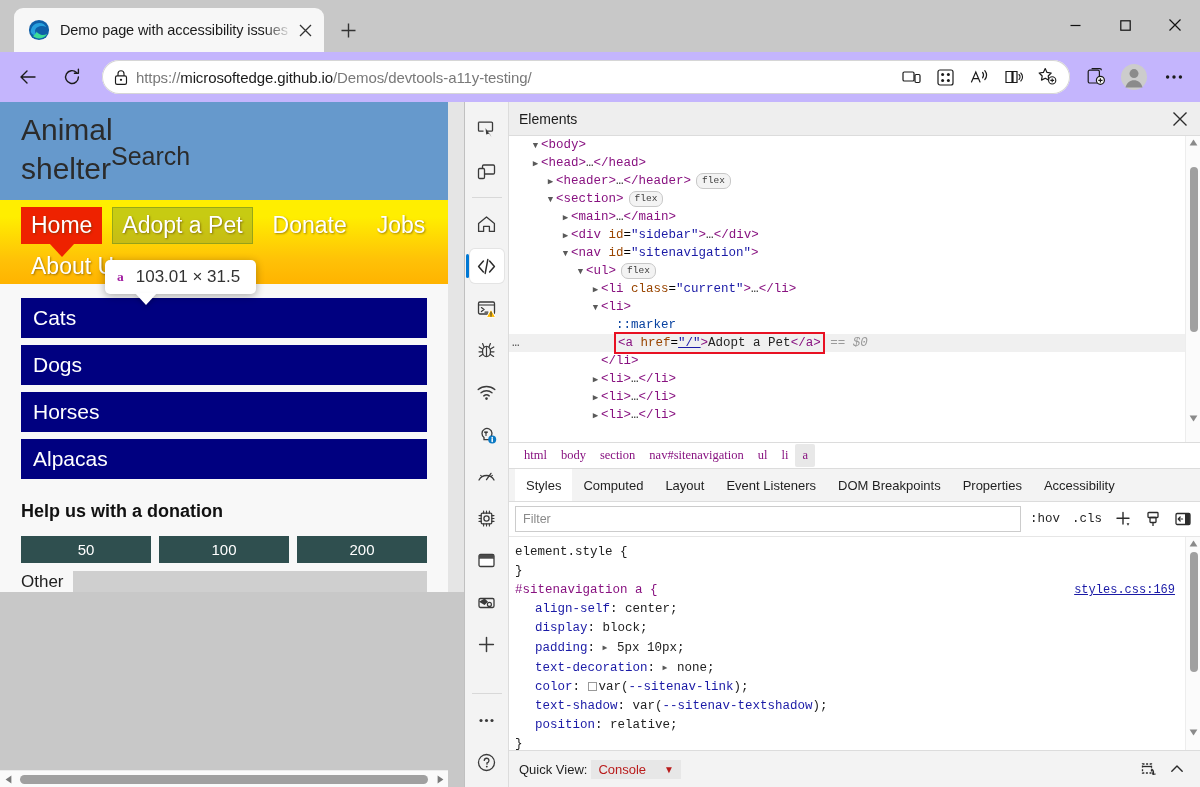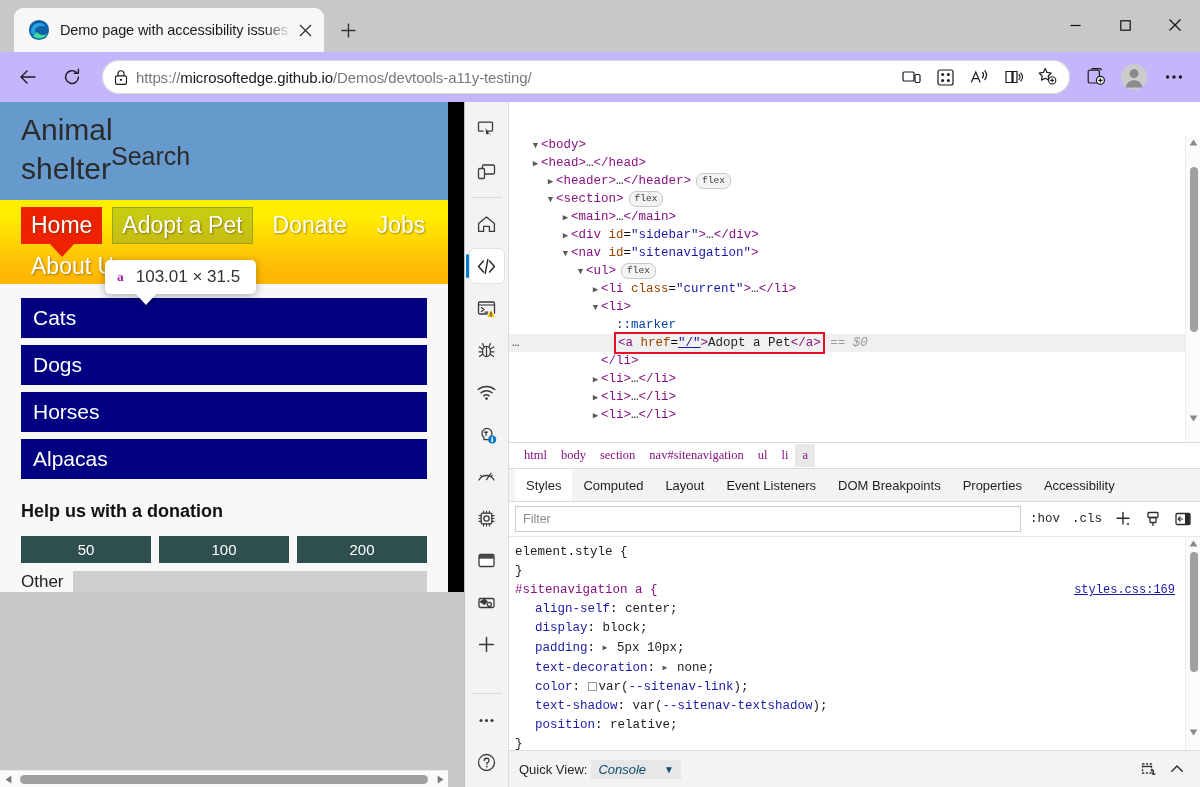--- a/index.html
+++ b/index.html
@@ -58,21 +58,21 @@
   .omnibox .lock { width:30px; flex:0 0 30px; display:flex; align-items:center; justify-content:center; }
   .url { flex:1 1 auto; font-size:15px; white-space:nowrap; overflow:hidden; letter-spacing:-0.1px; }
   .url .dim { color:#797979; }
   .url .strong { color:#1b1b1b; }
   .omni-actions { display:flex; align-items:center; flex:0 0 auto; }
   .omni-actions .tb-btn { width:34px; flex:0 0 34px; height:32px; }
 
   
   .viewport {
     position:absolute; left:0; top:102px; width:464px; height:490px;
-    background:#000000; overflow:hidden;
+    background:#e5e5e5; overflow:hidden;
   }
   .page {
     position:absolute; left:0; top:0; width:448px; height:668px;
     background:#f8f8f8; overflow:hidden;
   }
   .site-header {
     position:relative; height:98px; background:#6699cc;
     display:flex; align-items:flex-start;
   }
   .site-title {
@@ -269,21 +269,21 @@
   }
 
   .quickview {
     position:absolute; left:0; top:648px; width:692px; height:37px;
     background:#f3f3f3; border-top:1px solid #dcdcdc;
     display:flex; align-items:center; padding:0 10px;
   }
   .qv-label { font-size:13px; color:#1f1f1f; margin-right:4px; }
   .qv-select {
     display:flex; align-items:center; background:#e7e7e7; padding:2px 7px;
-    font-size:13px; color:#0c4a6e; gap:18px;font-style:italic;
+    font-size:13px; color:#b91c1c; gap:18px;
   }
   .qv-spacer { flex:1 1 auto; }
   .qv-btn { width:28px; height:26px; display:flex; align-items:center; justify-content:center; }
 
   
   .insp-tooltip {
     position:absolute; left:105px; top:158px; z-index:40;
     background:#ffffff; border-radius:5px; padding:7px 16px 7px 12px;
     box-shadow:0 2px 9px rgba(0,0,0,.32);
     display:flex; align-items:center; gap:12px;
@@ -629,20 +629,28 @@
         <svg width="21" height="21" viewBox="0 0 21 21">
           <circle cx="10.5" cy="10.5" r="8" stroke="#3a3a3a" stroke-width="1.3" fill="none"></circle>
           <path d="M8.3 8.4a2.3 2.3 0 1 1 2.7 2.4v1.4" stroke="#3a3a3a" stroke-width="1.3" fill="none" stroke-linecap="round"></path>
           <circle cx="10.8" cy="14.6" r="0.95" fill="#3a3a3a"></circle>
         </svg>
       </div>
     </div>
 
     <div class="dt-main">
 
+      <div class="dt-header">
+        <span class="dt-header-title">Elements</span>
+        <span style="width:26px;height:26px;display:flex;align-items:center;justify-content:center">
+          <svg width="16" height="16" viewBox="0 0 16 16">
+              <path d="M1.5 1.5 L14.5 14.5 M14.5 1.5 L1.5 14.5" stroke="#2b2b2b" stroke-width="1.4"></path>
+            </svg>
+        </span>
+      </div>
 
       <div class="dom-tree" id="dom-tree">
           <div class="dom-line"><span style="display: inline-block; width: 15px;"></span><span class="tri open"></span><span><span class="pun">&lt;</span><span class="tg">body</span><span class="pun">&gt;</span></span></div>
           <div class="dom-line"><span style="display: inline-block; width: 15px;"></span><span class="tri closed"></span><span><span class="pun">&lt;</span><span class="tg">head</span><span class="pun">&gt;</span><span class="txt">…</span><span class="pun">&lt;/</span><span class="tg">head</span><span class="pun">&gt;</span></span></div>
           <div class="dom-line"><span style="display: inline-block; width: 30px;"></span><span class="tri closed"></span><span><span class="pun">&lt;</span><span class="tg">header</span><span class="pun">&gt;</span><span class="txt">…</span><span class="pun">&lt;/</span><span class="tg">header</span><span class="pun">&gt;</span><span class="badge-flex">flex</span></span></div>
           <div class="dom-line"><span style="display: inline-block; width: 30px;"></span><span class="tri open"></span><span><span class="pun">&lt;</span><span class="tg">section</span><span class="pun">&gt;</span><span class="badge-flex">flex</span></span></div>
           <div class="dom-line"><span style="display: inline-block; width: 45px;"></span><span class="tri closed"></span><span><span class="pun">&lt;</span><span class="tg">main</span><span class="pun">&gt;</span><span class="txt">…</span><span class="pun">&lt;/</span><span class="tg">main</span><span class="pun">&gt;</span></span></div>
           <div class="dom-line"><span style="display: inline-block; width: 45px;"></span><span class="tri closed"></span><span><span class="pun">&lt;</span><span class="tg">div</span> <span class="at">id</span>=<span class="av">"sidebar"</span><span class="pun">&gt;</span><span class="txt">…</span><span class="pun">&lt;/</span><span class="tg">div</span><span class="pun">&gt;</span></span></div>
           <div class="dom-line"><span style="display: inline-block; width: 45px;"></span><span class="tri open"></span><span><span class="pun">&lt;</span><span class="tg">nav</span> <span class="at">id</span>=<span class="av">"sitenavigation"</span><span class="pun">&gt;</span></span></div>
           <div class="dom-line"><span style="display: inline-block; width: 60px;"></span><span class="tri open"></span><span><span class="pun">&lt;</span><span class="tg">ul</span><span class="pun">&gt;</span><span class="badge-flex">flex</span></span></div>

